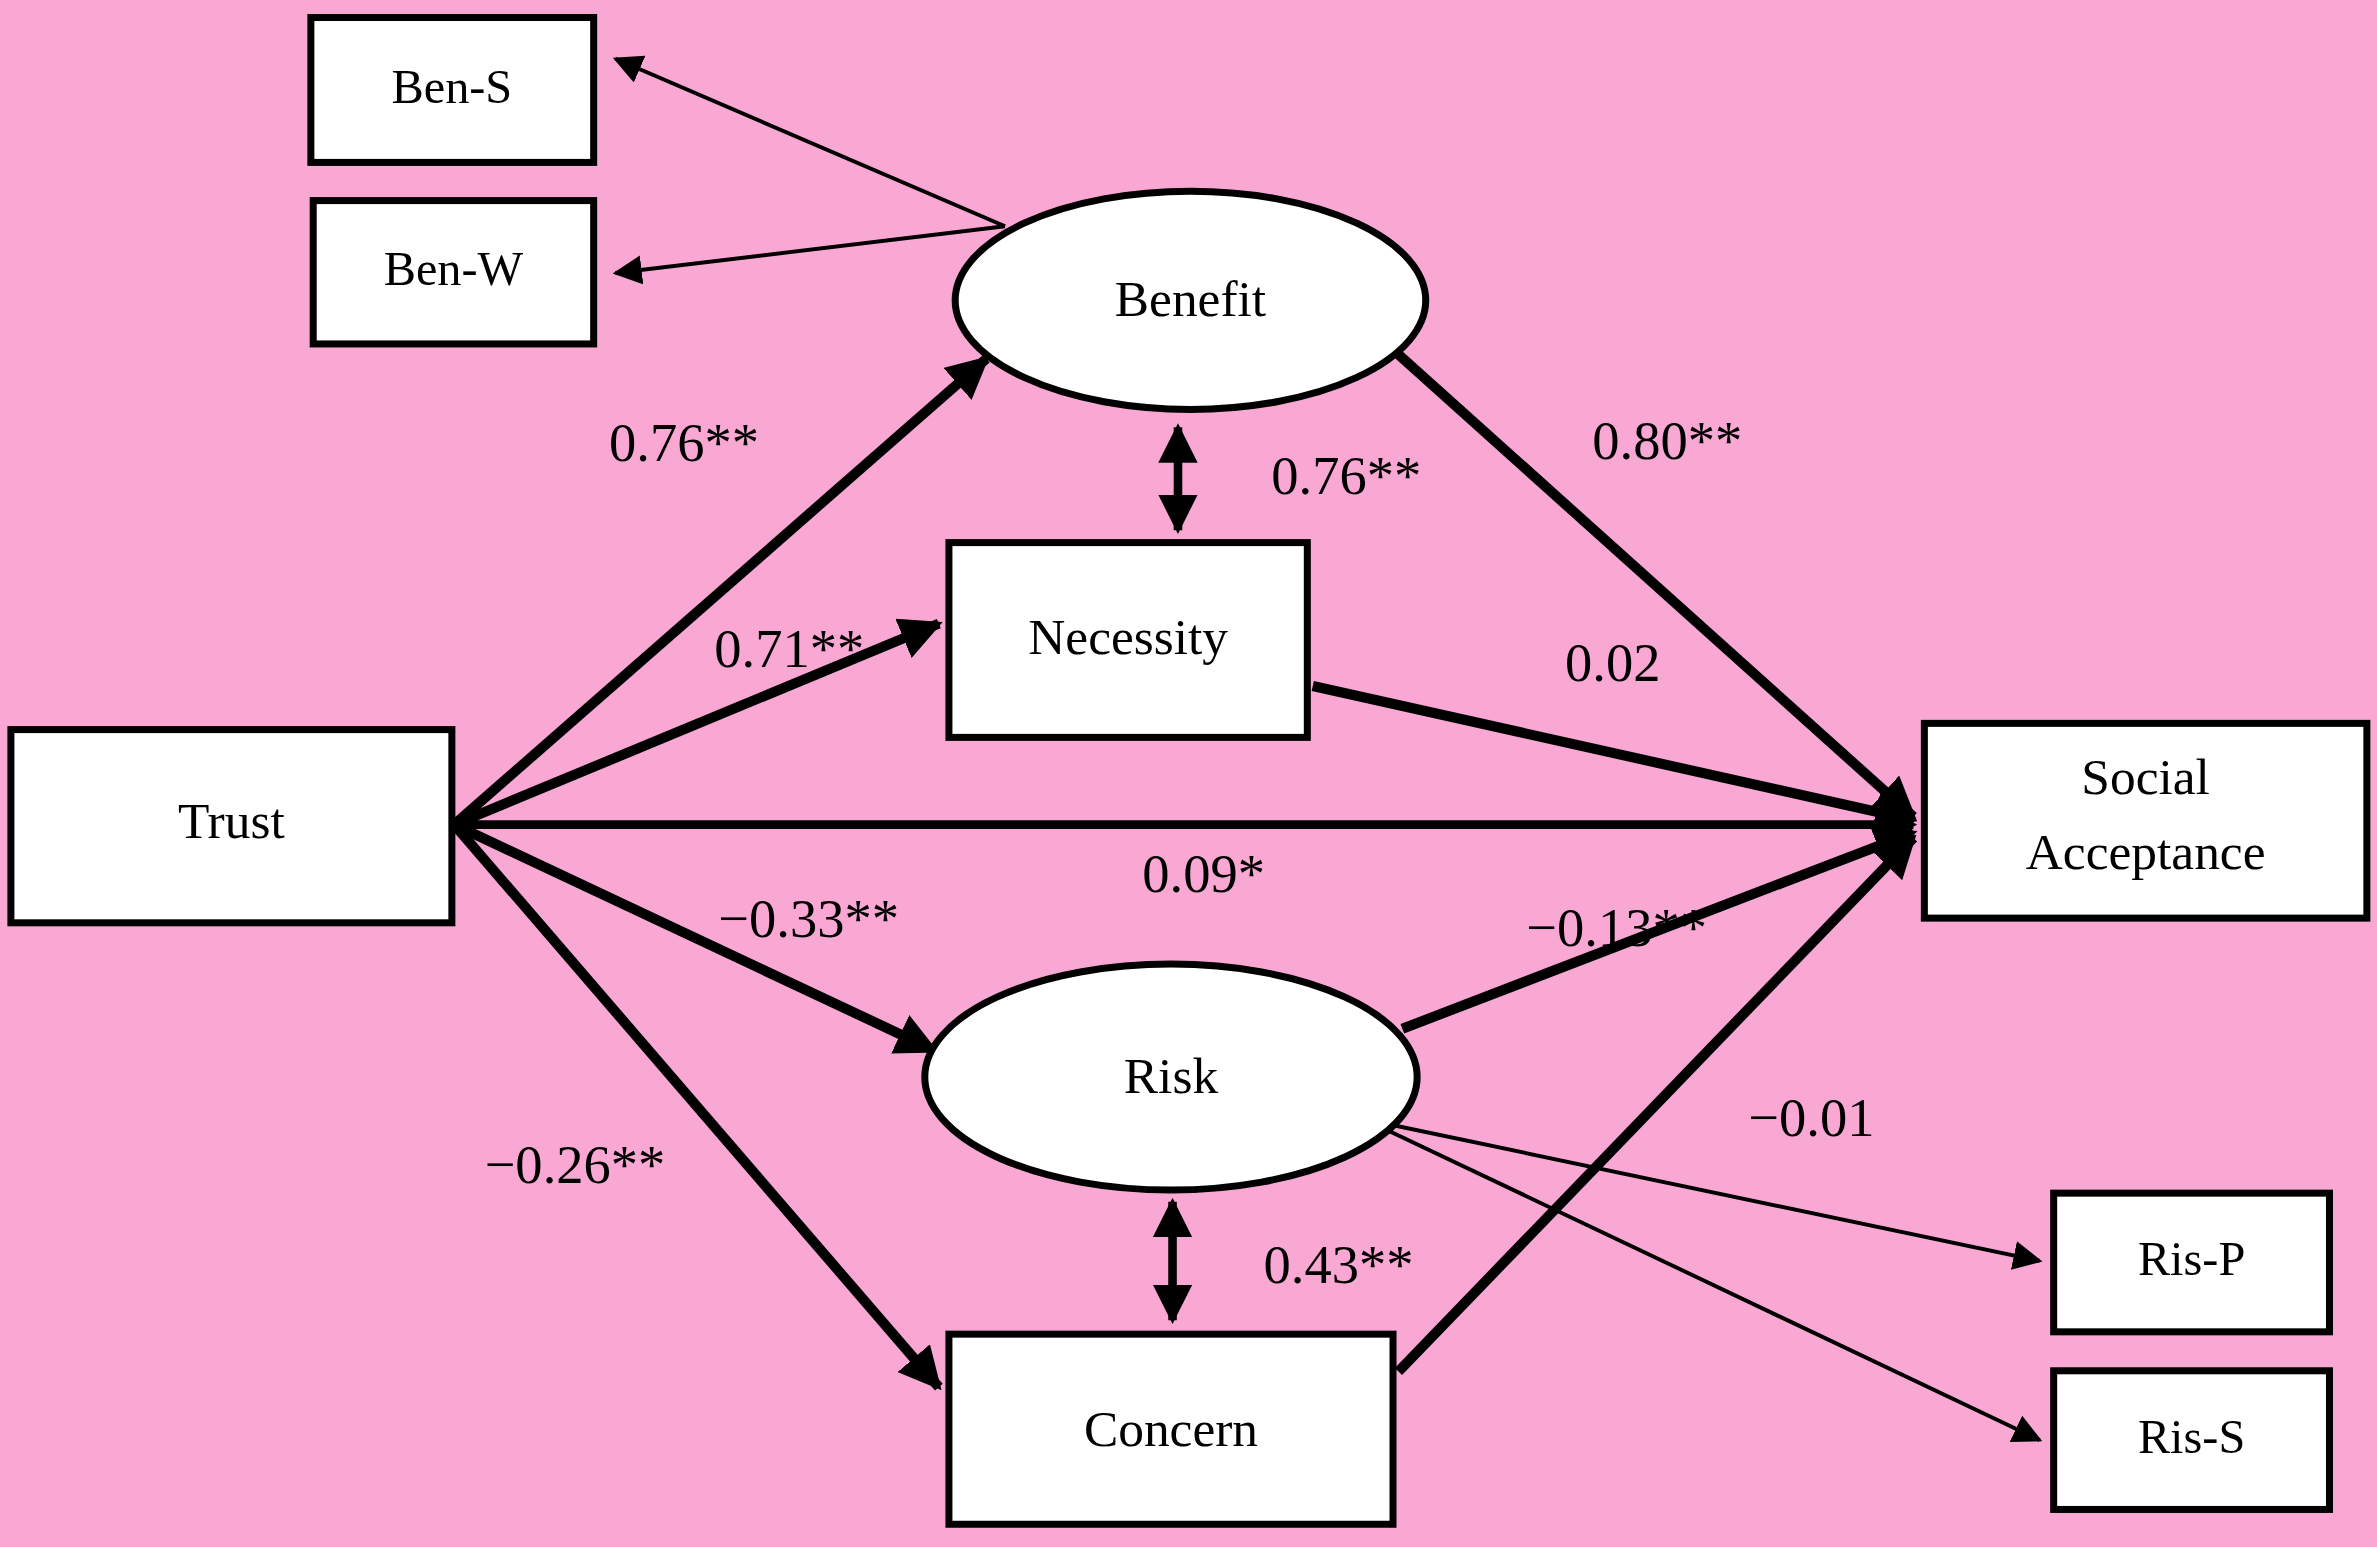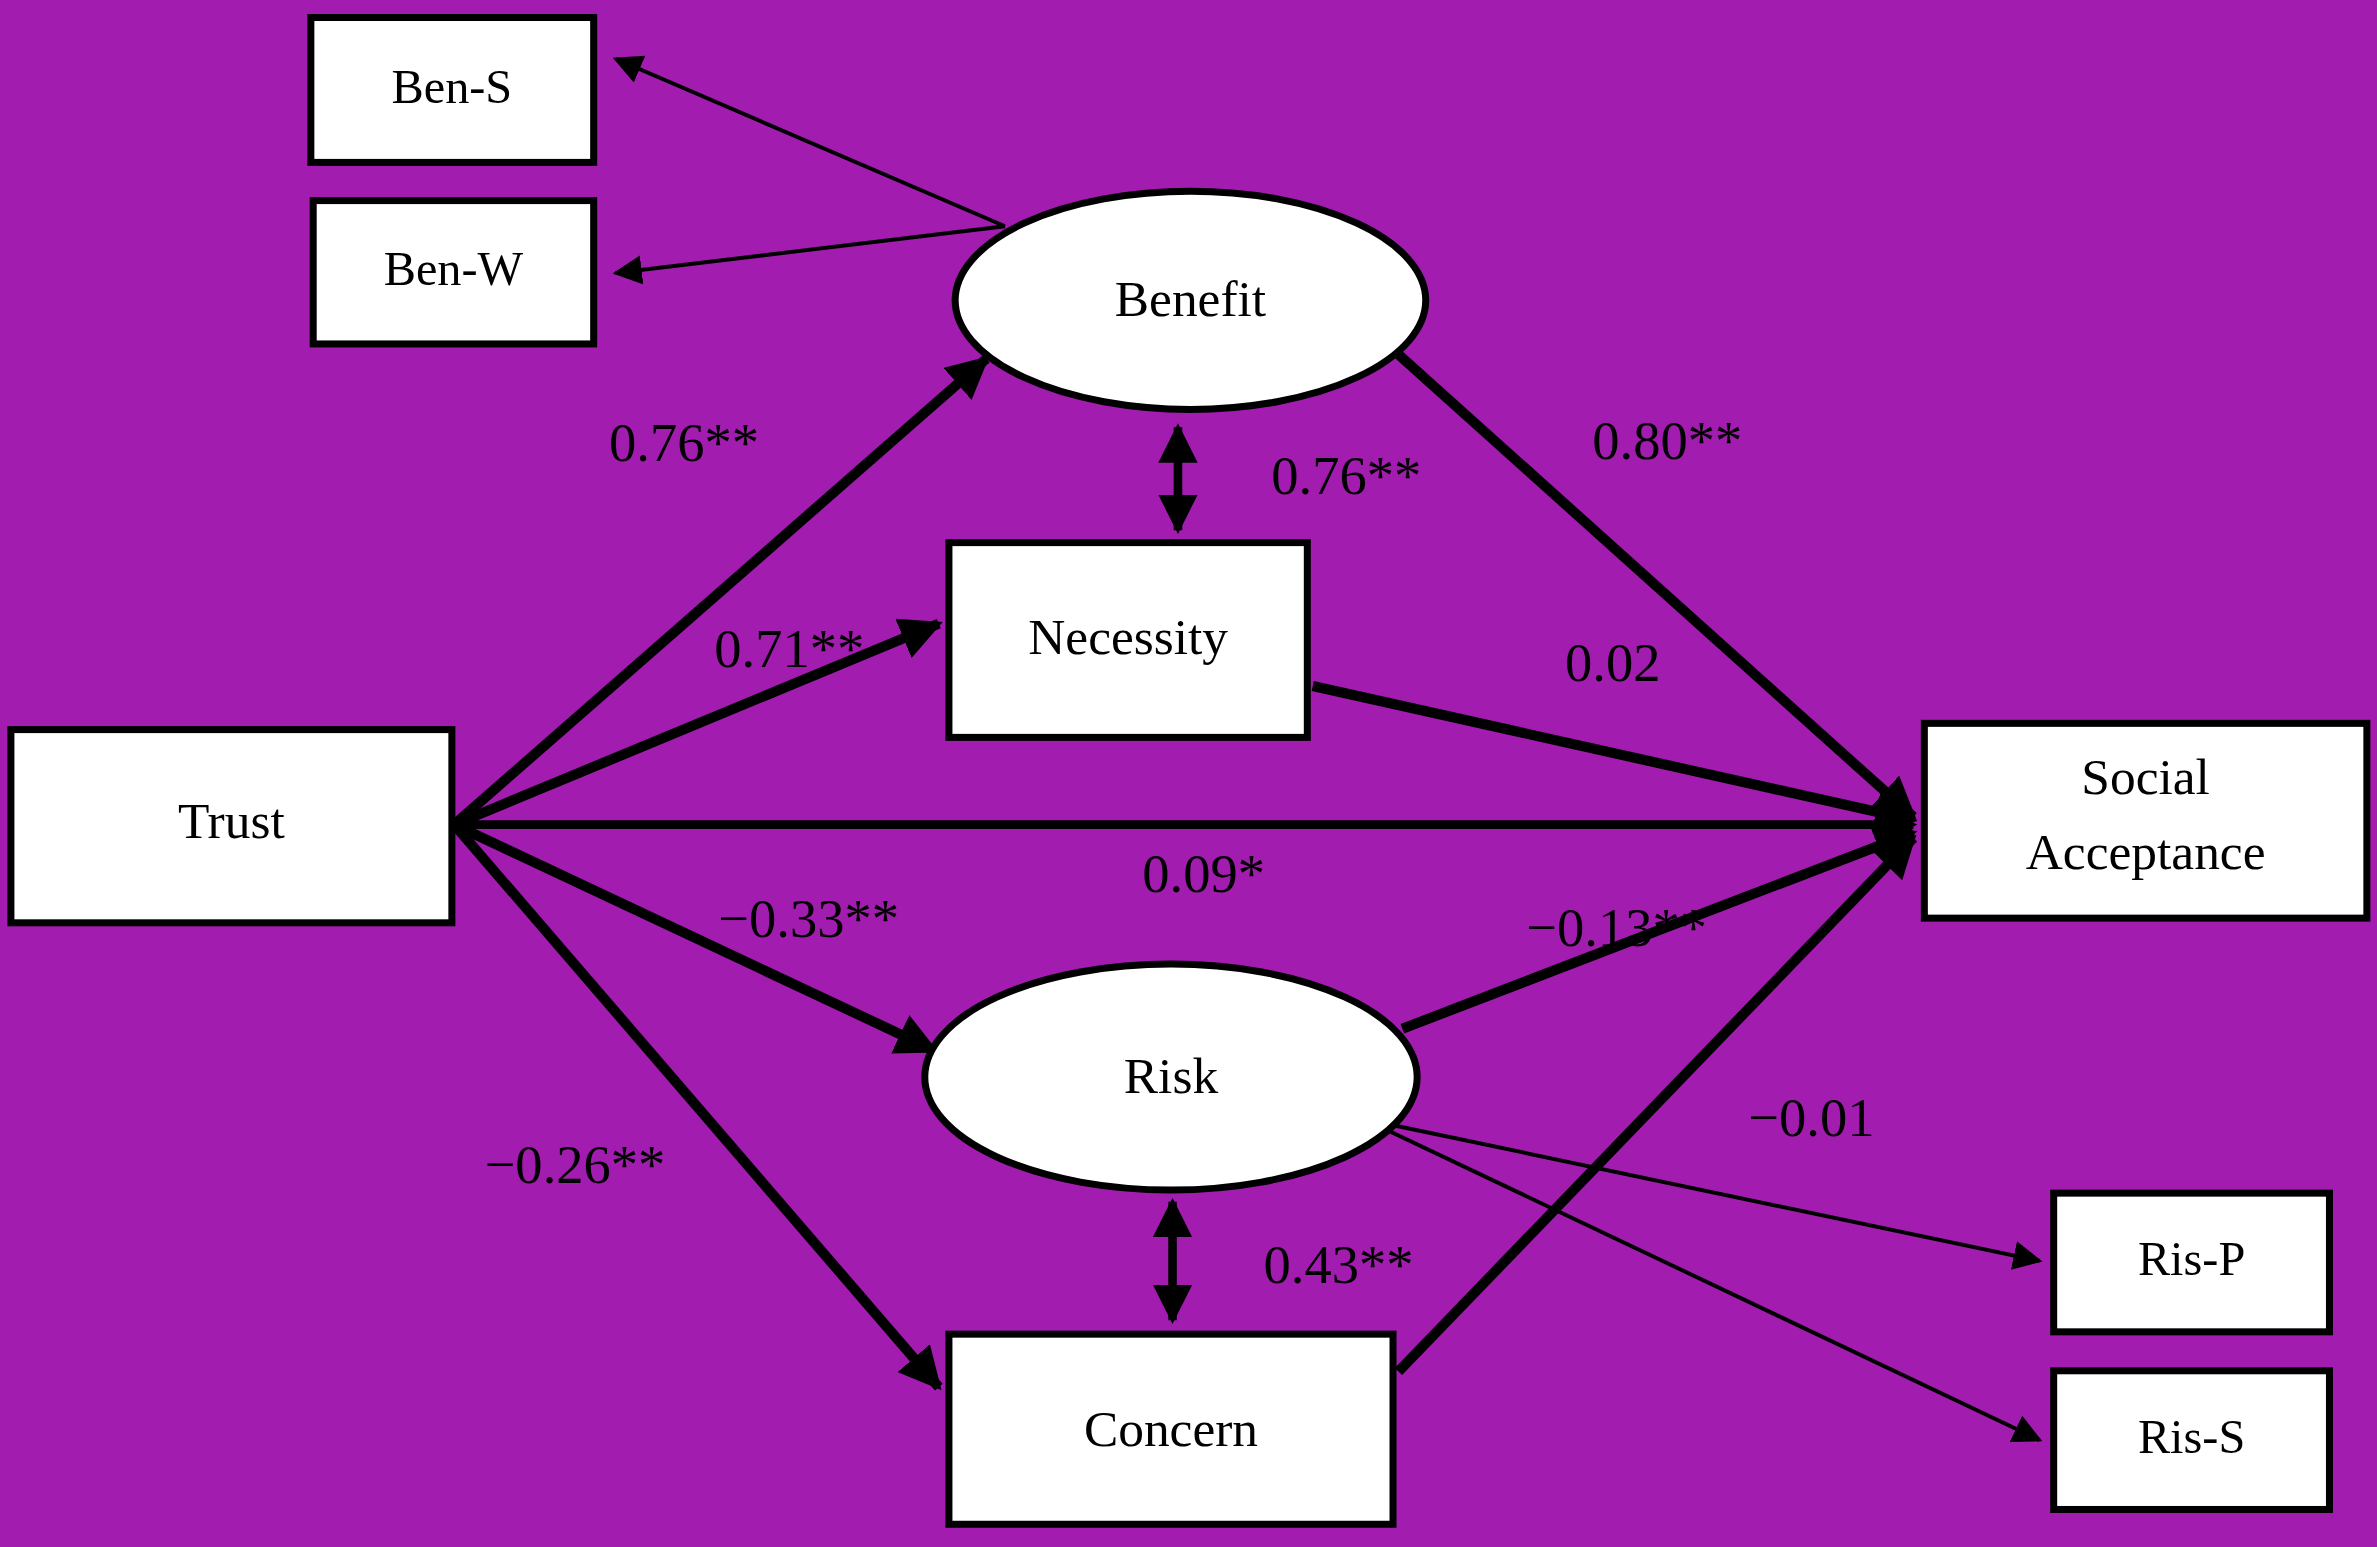--- a/index.html
+++ b/index.html
@@ -4,21 +4,21 @@
 <style>
   html, body {
     margin: 0;
     padding: 0;
     background: #ffffff;
   }
   #diagram-root {
     position: relative;
     width: 2377px;
     height: 1548px;
-    background: #a21caf;
+    background: #f9a8d4;
     overflow: hidden;
     font-family: "Liberation Serif", "DejaVu Serif", serif;
   }
   svg#path-diagram {
     position: absolute;
     top: 0;
     left: 0;
     width: 2377px;
     height: 1548px;
     display: block;

